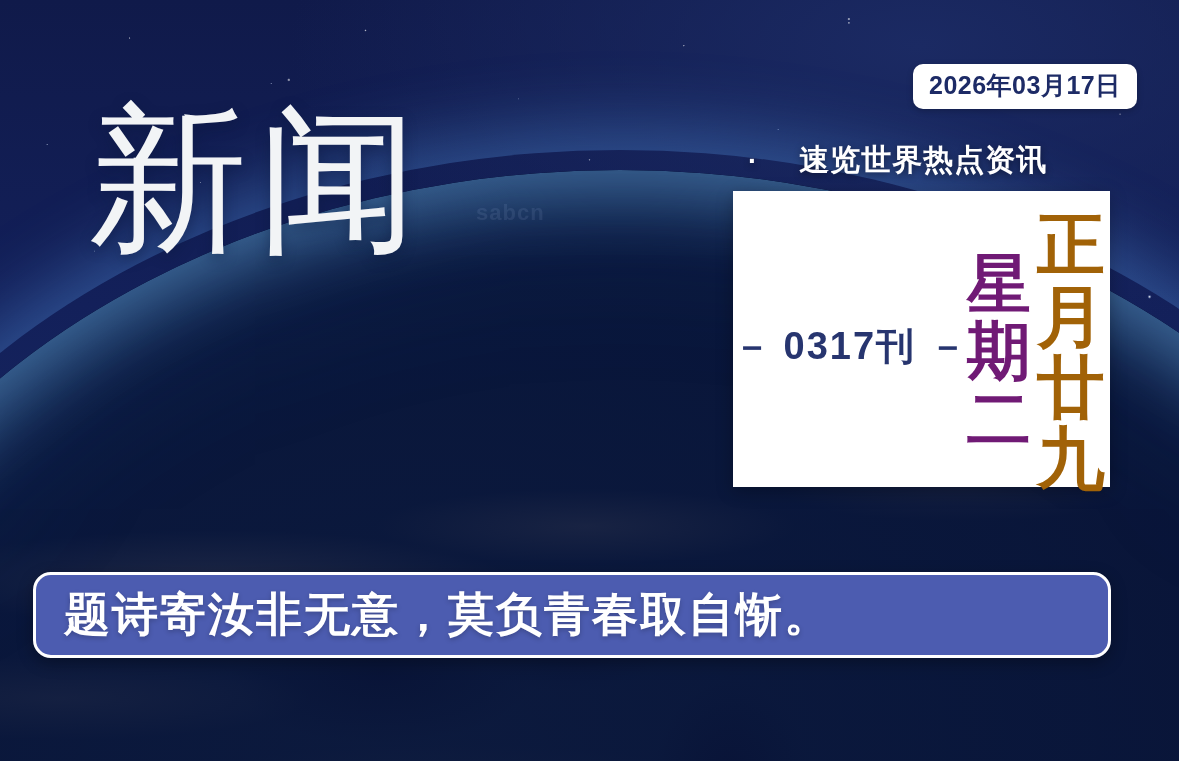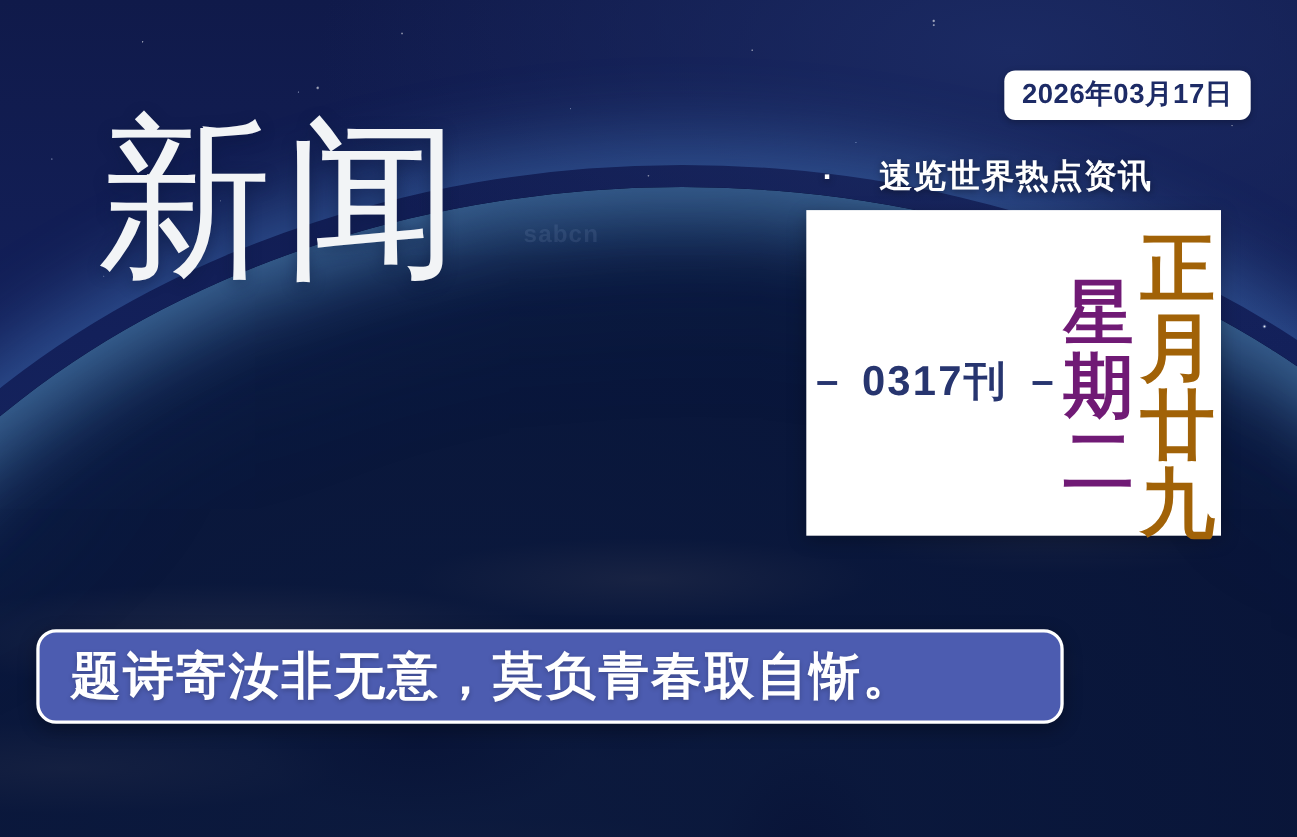--- a/index.html
+++ b/index.html
@@ -267,21 +267,21 @@
     color: #a16207;
     letter-spacing: 6px;
     line-height: 1.05;
   }
 
   
   .quote-bar {
     position: absolute;
     left: 33px;
     top: 572px;
-    width: 934px;
+    width: 1078px;
     height: 86px;
     box-sizing: border-box;
     background: #4c5cb0;
     border: 3px solid #ffffff;
     border-radius: 18px;
     display: flex;
     align-items: center;
     padding-left: 28px;
     box-shadow: 0 5px 16px rgba(0,0,0,.30);
   }

